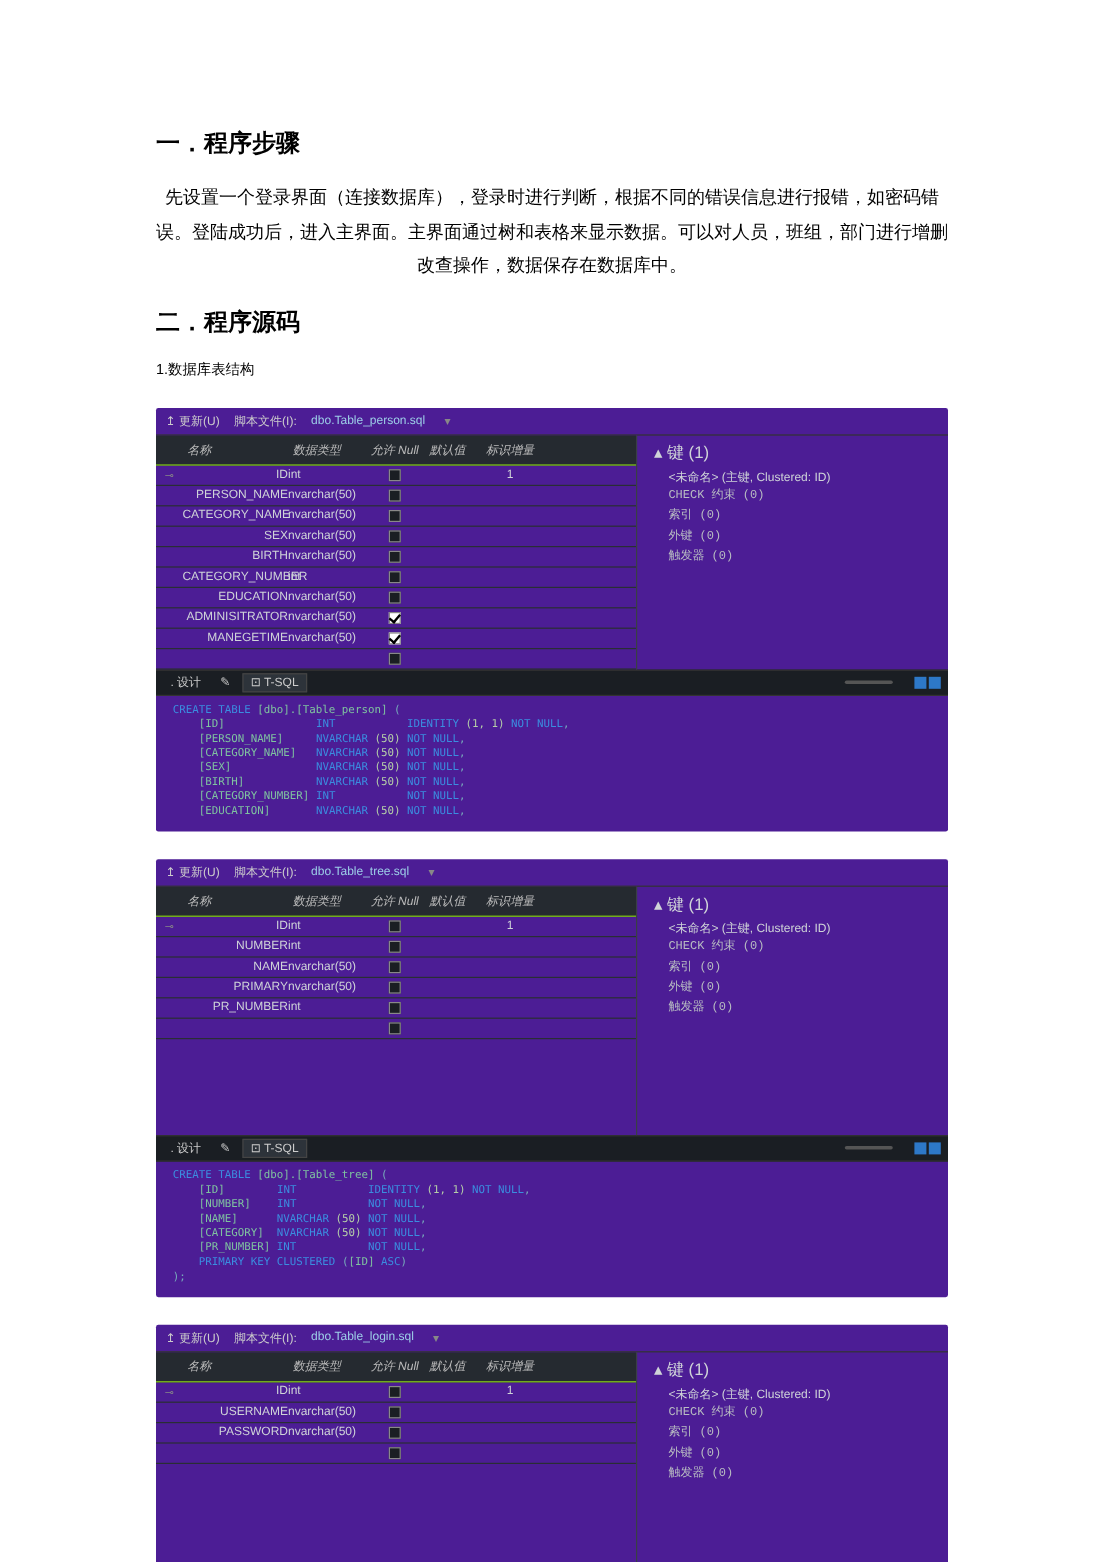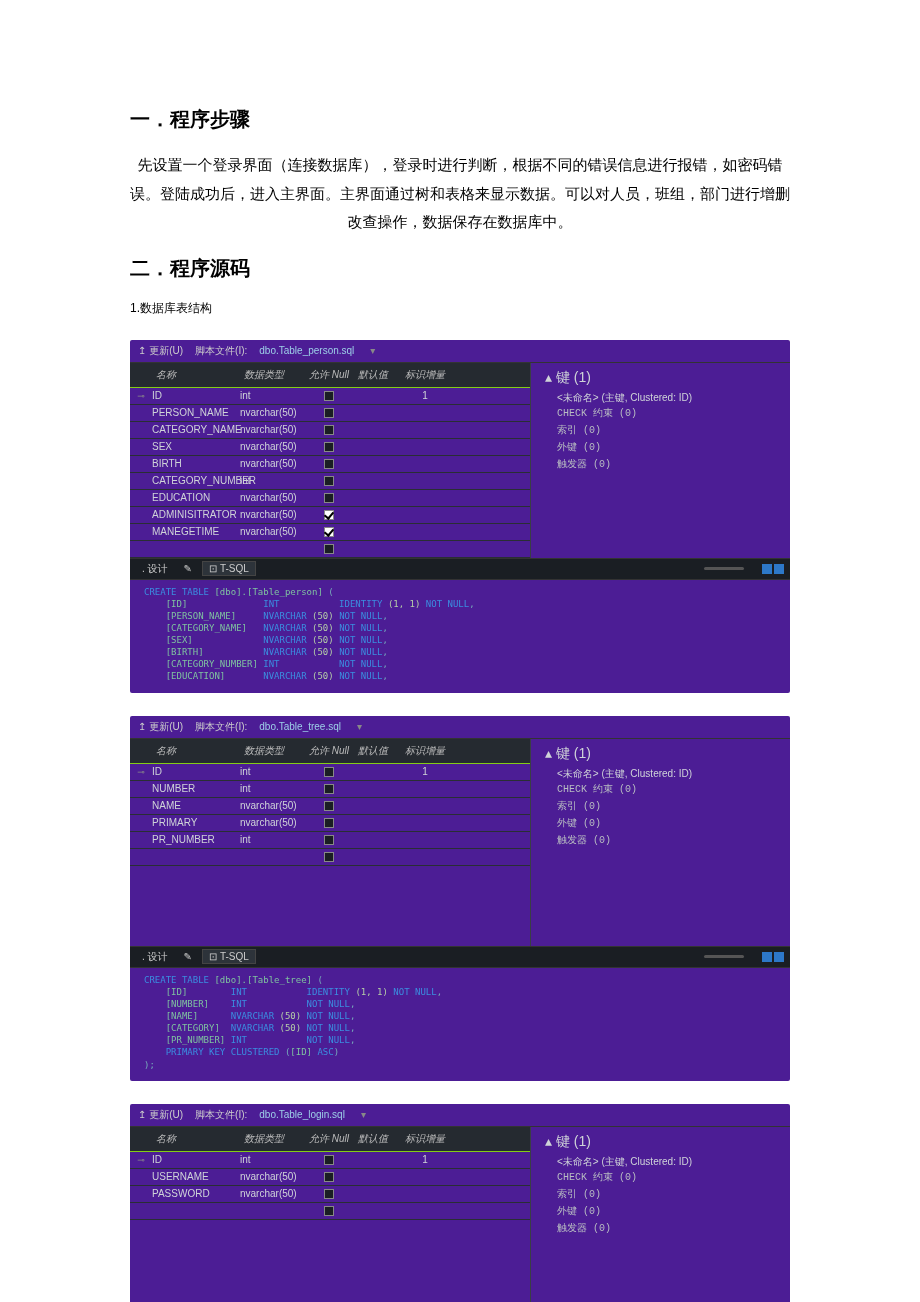--- a/index.html
+++ b/index.html
@@ -17,21 +17,21 @@
   .right-pane { flex: 1; border-left: 1px solid #3a3f45; padding: 6px 14px; }
   .cols-header { display: flex; background: #252a30; border-bottom: 1px solid #84cc16; padding: 2px 0; font-style: italic; }
   .cols-header > div { padding: 3px 4px; color: #bbb; font-size: 10px; }
   .col-name { width: 110px; padding-left: 26px !important; }
   .col-type { width: 64px; }
   .col-null { width: 50px; text-align: center; }
   .col-def  { width: 46px; }
   .col-id   { width: 50px; text-align: center; }
   .row { display: flex; border-bottom: 1px solid #2a2e34; align-items: center; height: 17px; }
   .row .gutter { width: 22px; display: flex; justify-content: center; color: #888; font-size: 9px; }
-  .row .name { width: 88px; color: #cfd3d8; }
+  .row .name { width: 88px; color: #cfd3d8; text-align: right; }
   .row .type { width: 64px; color: #cfd3d8; }
   .row .null, .row .def, .row .idcol { display: flex; justify-content: center; align-items: center; }
   .row .null { width: 50px; }
   .row .def  { width: 46px; }
   .row .idcol{ width: 50px; color: #cfd3d8; }
   .chk { display: inline-block; width: 10px; height: 10px; border: 1px solid #888; background: #1a1e23; }
   .chk.checked { background: #fff; position: relative; }
   .chk.checked::after { content: ""; position: absolute; left: 1px; top: -1px; width: 4px; height: 7px; border: solid #000; border-width: 0 2px 2px 0; transform: rotate(40deg); }
   .side-header { color: #cfd3d8; font-size: 14px; margin-bottom: 4px; }
   .side-item { color: #b8bcc2; font-size: 10px; line-height: 1.7; padding-left: 12px; font-family: Liberation Mono, monospace; }

